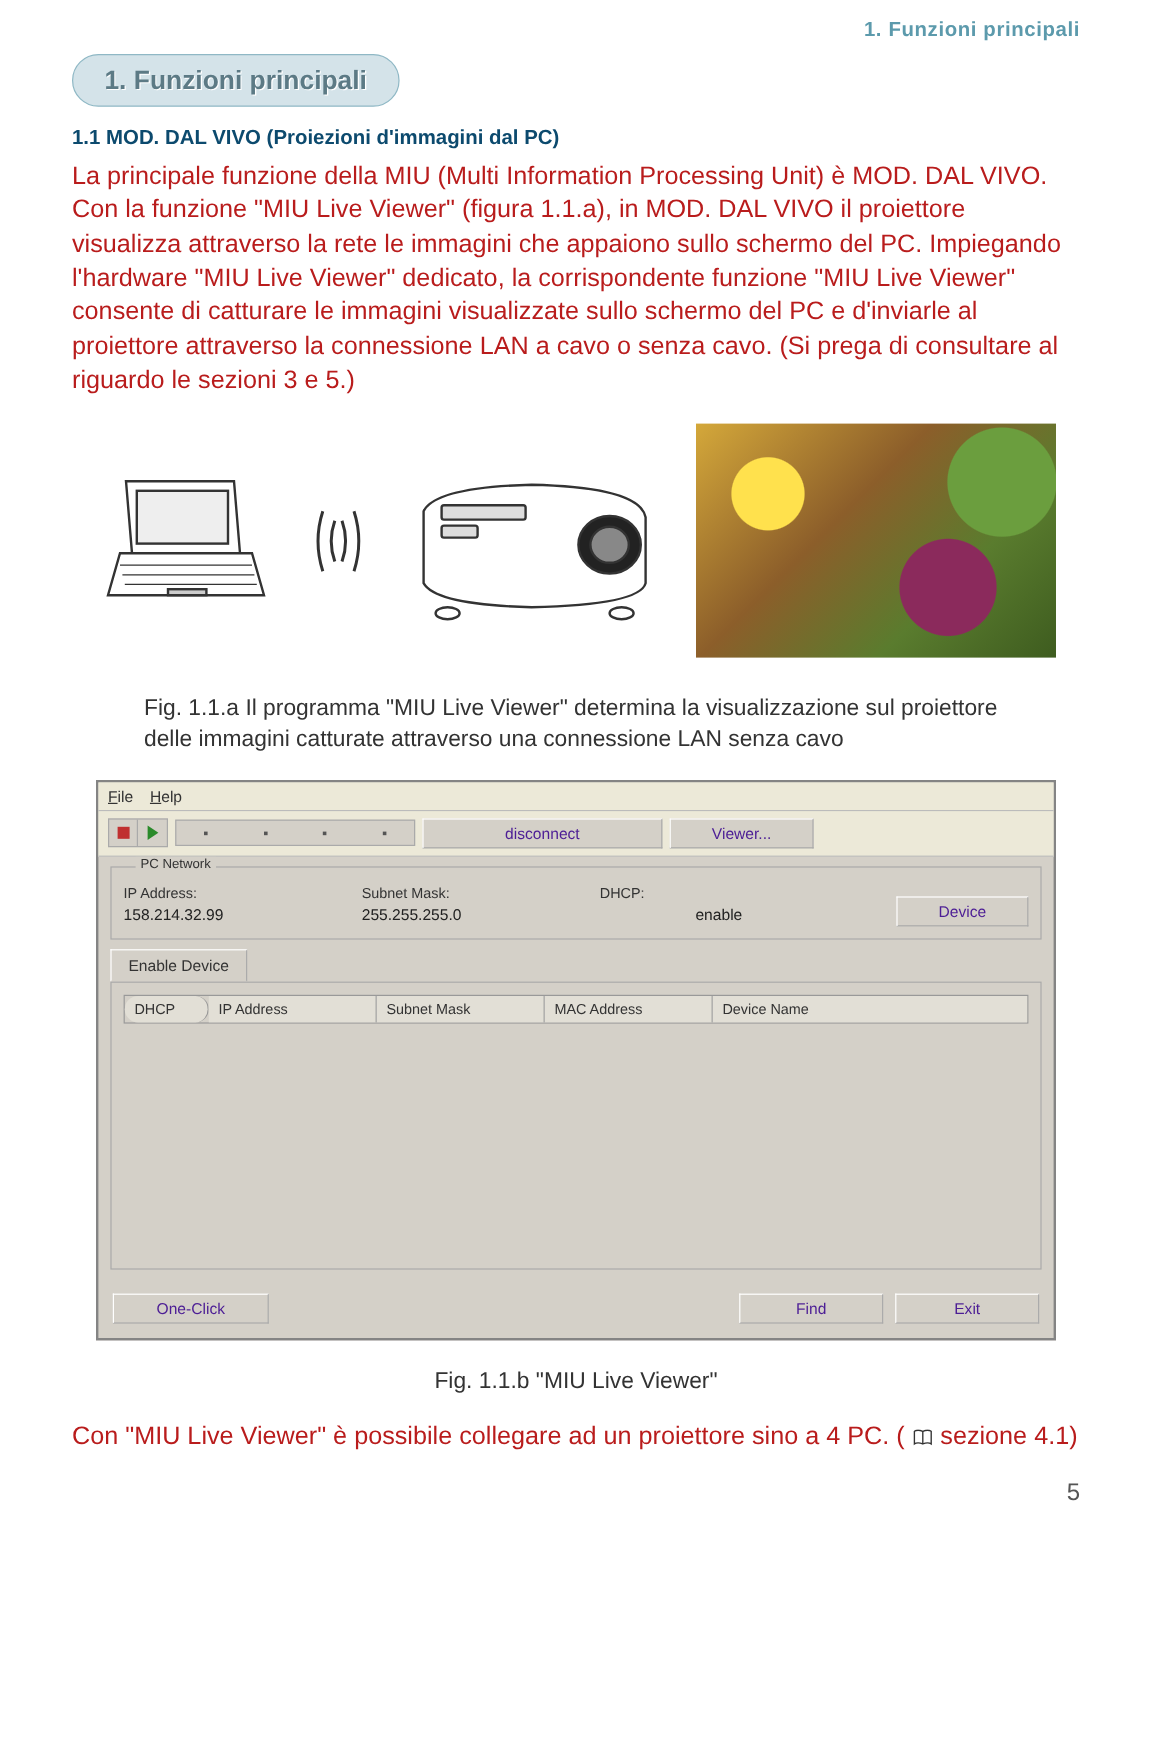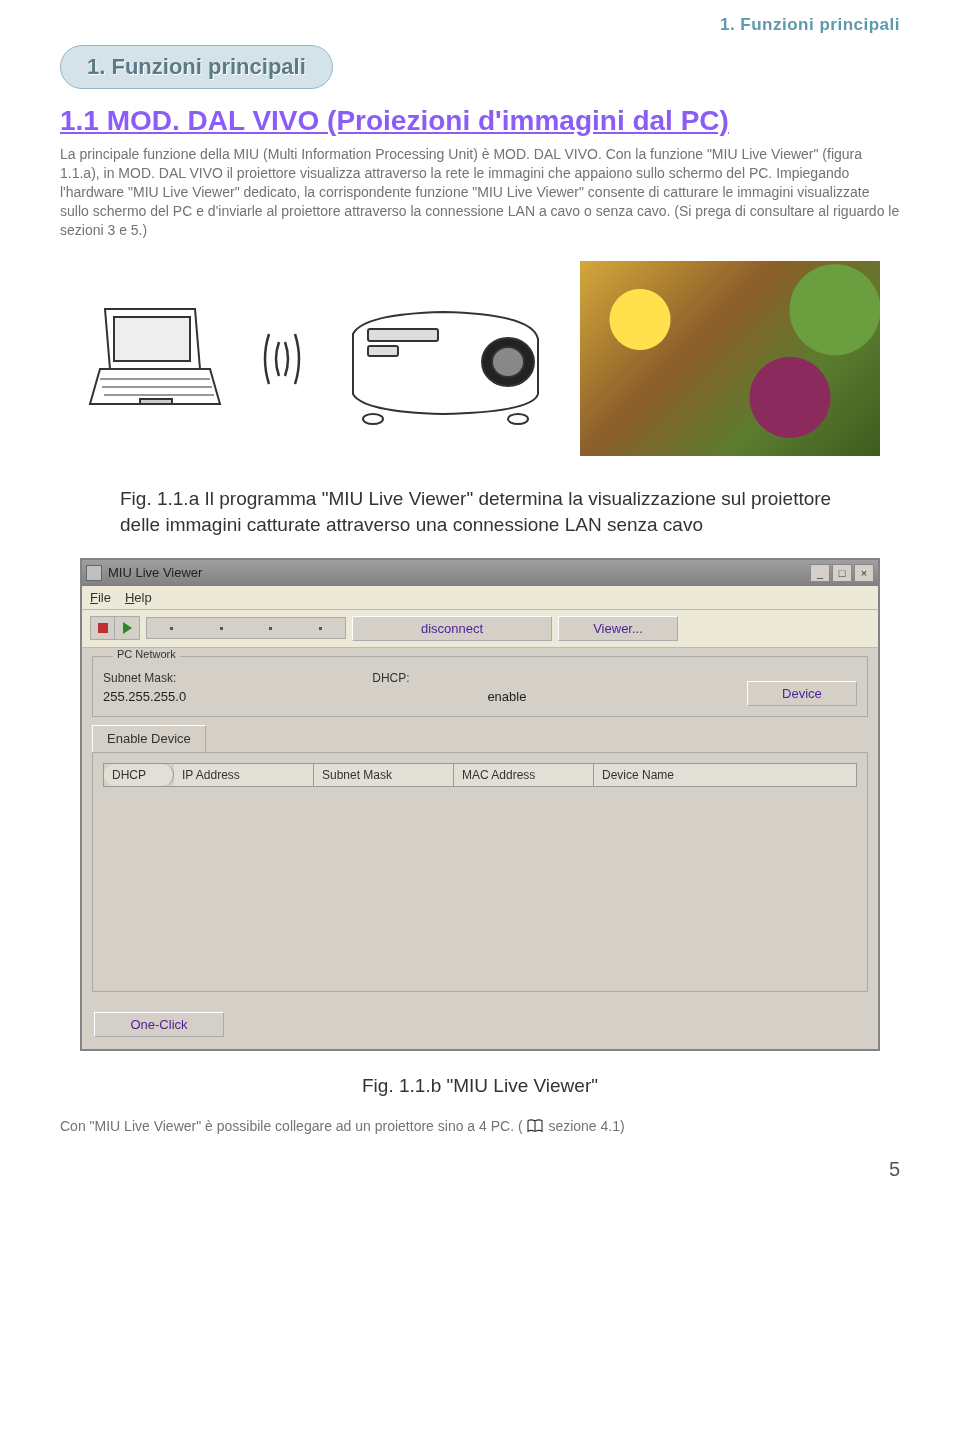--- a/index.html
+++ b/index.html
@@ -25,30 +25,29 @@
     border: 1px solid #8fb8c5;
     border-radius: 26px;
     padding: 8px 26px;
     font-size: 22px;
     font-weight: bold;
     color: #5c7a85;
     margin-bottom: 16px;
     text-shadow: 1px 1px 0 #fff;
   }
   .section-title {
-    font-size: 28px;
+    font-size: 17px;
     font-weight: bold;
-    color: #8b5cf6;
+    color: #0c4a6e;
     margin-bottom: 8px;
-    text-decoration: underline;
   }
   .body-text {
-    font-size: 14px;
+    font-size: 21px;
     line-height: 1.35;
-    color: #737373;
+    color: #b91c1c;
     margin-bottom: 22px;
   }
   .illustration-row {
     display: flex;
     align-items: center;
     justify-content: space-between;
     margin: 0 20px 30px 20px;
     gap: 10px;
   }
   .laptop-svg, .projector-svg, .waves-svg { flex-shrink: 0; }
@@ -284,29 +283,20 @@
       <ellipse cx="40" cy="135" rx="10" ry="5"></ellipse>
       <ellipse cx="185" cy="135" rx="10" ry="5"></ellipse>
     </g>
   </svg>
   <div class="photo"></div>
 </div>
 
 <div class="fig-caption">Fig. 1.1.a Il programma "MIU Live Viewer" determina la visualizzazione sul proiettore delle immagini catturate attraverso una connessione LAN senza cavo</div>
 
 <div class="app-window">
-  <div class="titlebar">
-    <div class="titlebar-icon"></div>
-    <div class="titlebar-text">MIU Live Viewer</div>
-    <div class="win-controls">
-      <div class="win-btn">_</div>
-      <div class="win-btn">□</div>
-      <div class="win-btn">×</div>
-    </div>
-  </div>
   <div class="menubar">
     <span><u>F</u>ile</span>
     <span><u>H</u>elp</span>
   </div>
   <div class="toolbar">
     <div class="toolbar-box">
       <div class="tb-btn">
           <div class="sq-red"></div>
         </div>
       <div class="tb-btn">
@@ -319,20 +309,24 @@
       <div class="dot"></div>
       <div class="dot"></div>
     </div>
     <button class="tb-button" style="min-width:200px">disconnect</button>
     <button class="tb-button" style="min-width:120px">Viewer...</button>
   </div>
 
   <div class="fieldset">
     <div class="fieldset-legend">PC Network</div>
     <div class="net-row">
+      <div class="net-col">
+        <div class="net-label">IP Address:</div>
+        <div class="net-value">158.214.32.99</div>
+      </div>
       <div class="net-col">
         <div class="net-label">Subnet Mask:</div>
         <div class="net-value">255.255.255.0</div>
       </div>
       <div class="net-col">
         <div class="net-label">DHCP:</div>
         <div class="net-value" style="text-align:center">enable</div>
       </div>
       <div class="net-col" style="text-align:right;flex:0.8;padding-top:10px">
         <button class="tb-button" style="min-width:110px">Device</button>
@@ -348,20 +342,24 @@
       <div class="th th1">DHCP</div>
       <div class="th th2">IP Address</div>
       <div class="th th3">Subnet Mask</div>
       <div class="th th4">MAC Address</div>
       <div class="th">Device Name</div>
     </div>
   </div>
 
   <div class="bottom-btns">
     <button class="tb-button" style="min-width:130px">One-Click</button>
+    <div class="right">
+      <button class="tb-button" style="min-width:120px">Find</button>
+      <button class="tb-button" style="min-width:120px">Exit</button>
+    </div>
   </div>
 </div>
 
 <div class="fig-caption-center">Fig. 1.1.b "MIU Live Viewer"</div>
 
 <div class="body-text">
   <span>Con "MIU Live Viewer" è possibile collegare ad un proiettore sino a 4 PC. (</span>
   <svg class="book-icon" viewBox="0 0 20 16">
     <g fill="none" stroke="#333" stroke-width="1.3">
       <path d="M2 2 Q5 0 10 2 Q15 0 18 2 L18 14 Q15 12 10 14 Q5 12 2 14 Z"></path>

